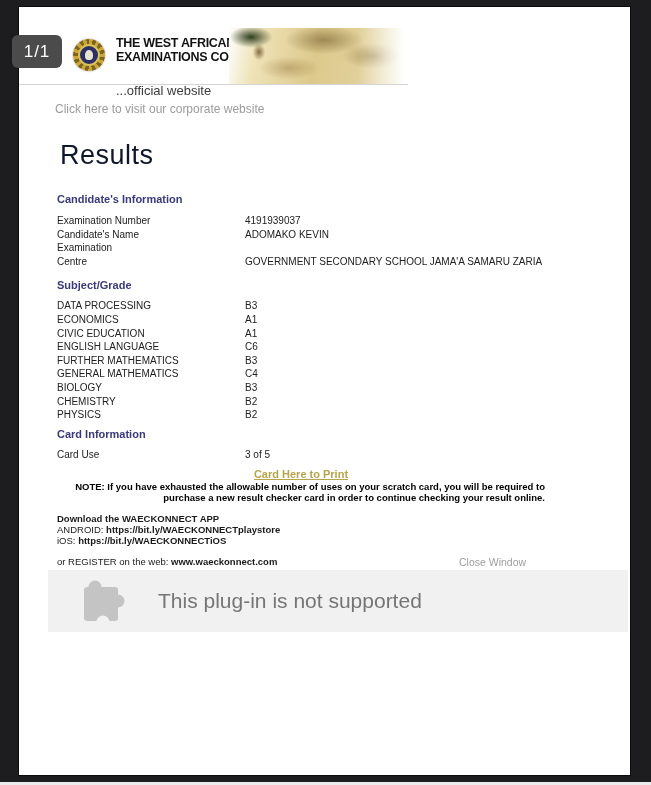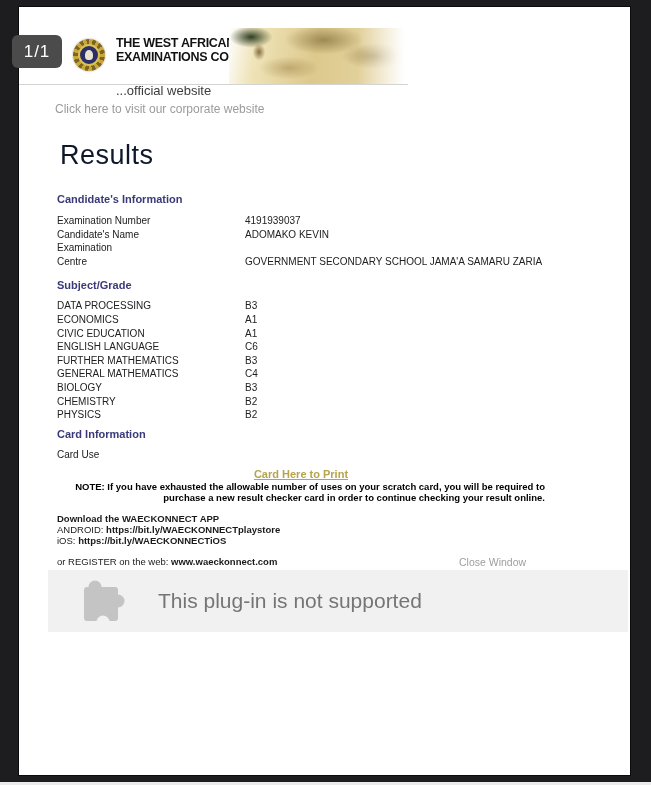--- a/index.html
+++ b/index.html
@@ -196,20 +196,21 @@
       <span class="val">B2</span>
     </div>
     <div class="row">
       <span class="lbl">PHYSICS</span>
       <span class="val">B2</span>
     </div>
 
     <div class="section-heading ci">Card Information</div>
     <div class="row">
       <span class="lbl">Card Use</span>
+      <span class="val">3 of 5</span>
     </div>
 
     <div class="print-link">Card Here to Print</div>
 
     <div class="note">NOTE: If you have exhausted the allowable number of uses on your scratch card, you will be required to purchase a new result checker card in order to continue checking your result online.</div>
 
     <div class="download">
       <div class="b">Download the WAECKONNECT APP</div>
       <div><span>ANDROID: </span><span class="b">https://bit.ly/WAECKONNECTplaystore</span></div>
       <div><span>iOS: </span><span class="b">https://bit.ly/WAECKONNECTiOS</span></div>

